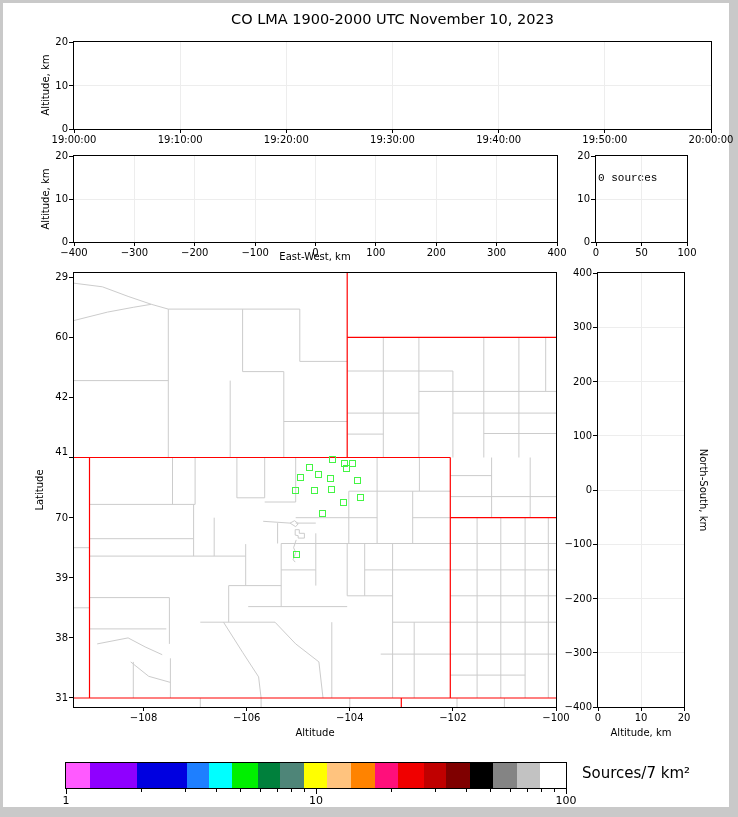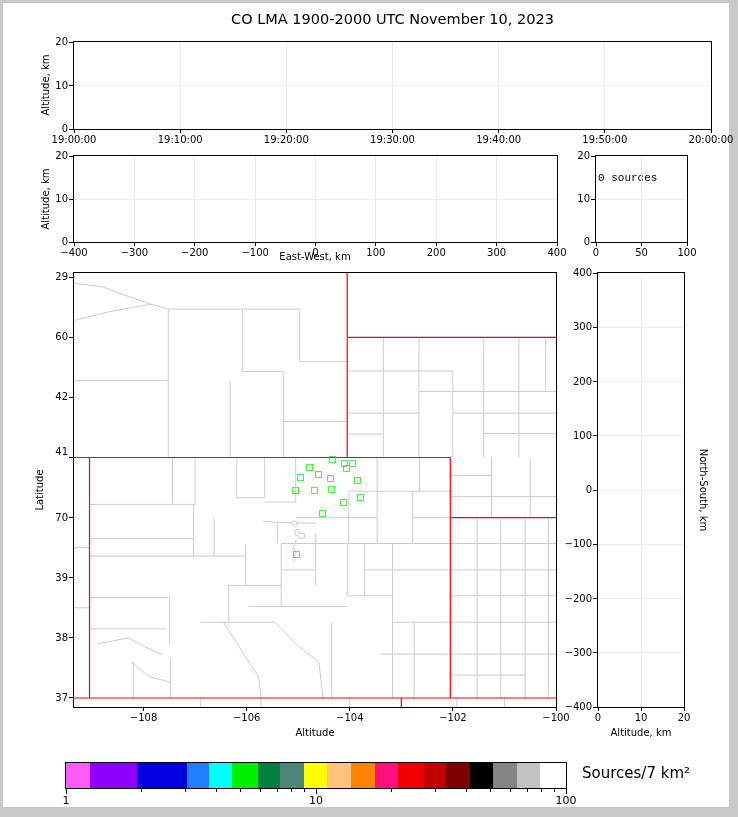--- a/index.html
+++ b/index.html
@@ -245,21 +245,21 @@
       <div class="tlab" style="left: 69.5936px; top: 440px; transform: translateX(-50%);">−108</div>
       <div class="tickx" style="left: 172.195px; top: 100%;"></div>
       <div class="tlab" style="left: 172.695px; top: 440px; transform: translateX(-50%);">−106</div>
       <div class="tickx" style="left: 275.297px; top: 100%;"></div>
       <div class="tlab" style="left: 275.797px; top: 440px; transform: translateX(-50%);">−104</div>
       <div class="tickx" style="left: 378.398px; top: 100%;"></div>
       <div class="tlab" style="left: 378.898px; top: 440px; transform: translateX(-50%);">−102</div>
       <div class="tickx" style="left: 481.5px; top: 100%;"></div>
       <div class="tlab" style="left: 482px; top: 440px; transform: translateX(-50%);">−100</div>
       <div class="ticky" style="left: -5px; top: 424.483px;"></div>
-      <div class="tlab" style="right: calc(100% + 6px); top: 424.983px; transform: translateY(-50%);">37</div>
+      <div class="tlab" style="right: calc(100% + 6px); top: 424.983px; transform: translateY(-50%);">31</div>
       <div class="ticky" style="left: -5px; top: 364.373px;"></div>
       <div class="tlab" style="right: calc(100% + 6px); top: 364.873px; transform: translateY(-50%); margin-left: 40px;">38</div>
       <div class="ticky" style="left: -5px; top: 304.262px;"></div>
       <div class="tlab" style="right: calc(100% + 6px); top: 304.762px; transform: translateY(-50%);">39</div>
       <div class="ticky" style="left: -5px; top: 244.151px;"></div>
       <div class="tlab" style="right: calc(100% + 6px); top: 244.651px; transform: translateY(-50%);">70</div>
       <div class="ticky" style="left: -5px; top: 184.04px;"></div>
       <div class="tlab" style="right: calc(100% + 6px); top: 171px; transform: translateY(-50%); margin-top: 8px;">41</div>
       <div class="ticky" style="left: -5px; top: 123.929px;"></div>
       <div class="tlab" style="right: calc(100% + 6px); top: 124.429px; transform: translateY(-50%);">42</div>

